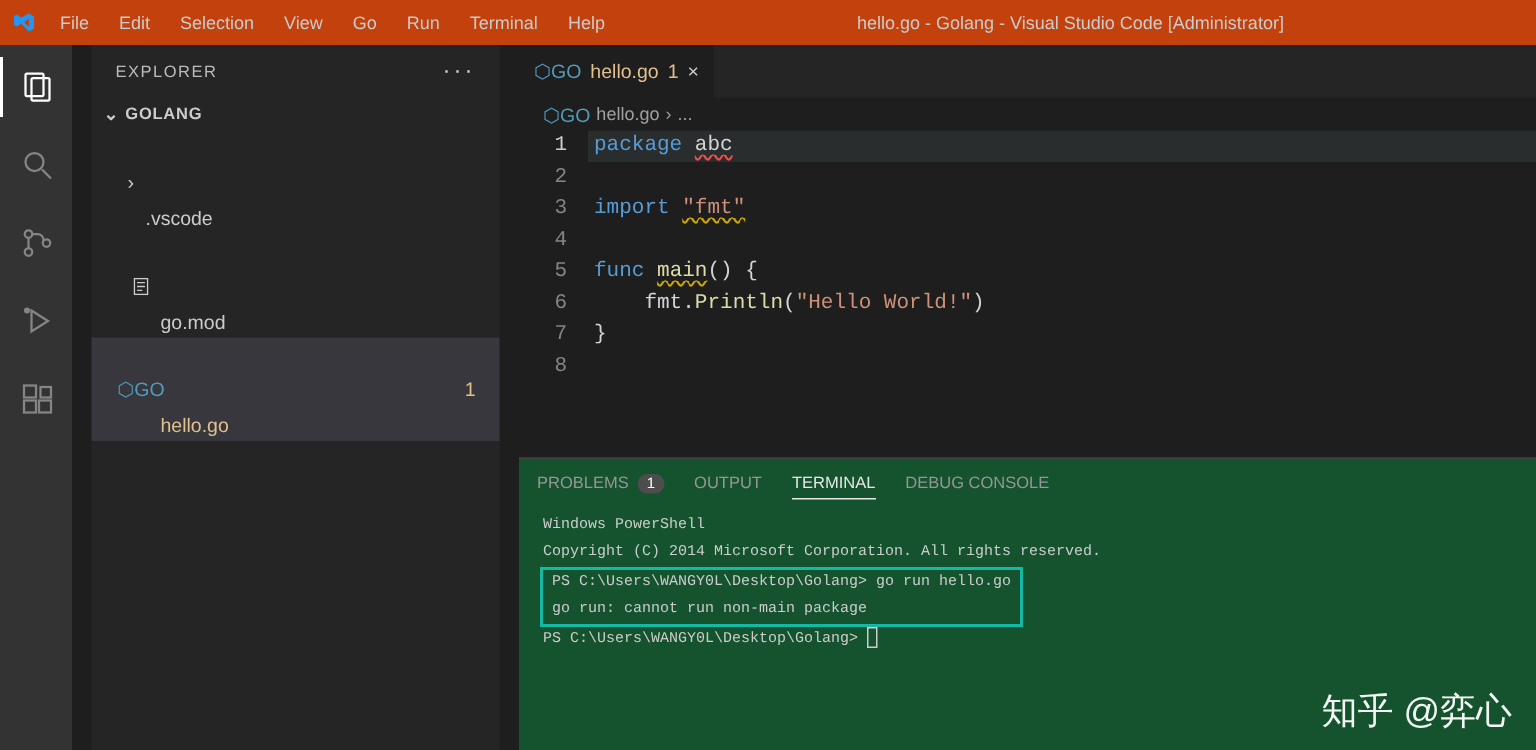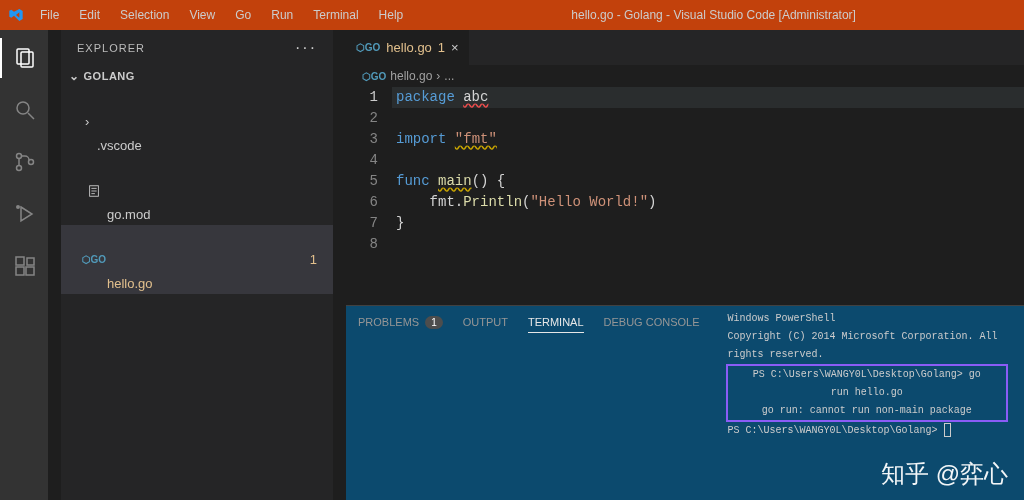--- a/index.html
+++ b/index.html
@@ -79,21 +79,21 @@
   display: flex; align-items: center;
   cursor: pointer;
   font-size: 13px;
 }
 .file-item.selected { background: #37373d; }
 .file-item .chev { width: 12px; color: #cccccc; }
 .file-item .icon { width: 18px; display: inline-flex; align-items: center; justify-content: center; margin-right: 4px; }
 .file-item .name { flex: 1; margin-top: 48px; }
 .file-item .badge { color: #e2c08d; padding-right: 8px; }
 .file-item.modified .name { color: #e2c08d; }
-.go-icon { color: #519aba; font-weight: bold; font-size: 10px; }
+.go-icon { color: #519aba; font-weight: normal; font-size: 13px; }
 .editor-area {
   flex: 1;
   display: flex; flex-direction: column;
   background: #1e1e1e;
   min-width: 0;
 }
 .tabs {
   height: 35px;
   background: #252526;
   display: flex;
@@ -136,22 +136,22 @@
 .code .line.active { background: #2a2d2e; margin-left: -4px; padding-left: 4px; }
 .kw { color: #569cd6; }
 .id { color: #d4d4d4; }
 .str { color: #ce9178; }
 .fn { color: #dcdcaa; }
 .und { text-decoration: underline wavy #cca700; text-underline-offset: 2px; }
 .und-err { text-decoration: underline wavy #f14c4c; text-underline-offset: 2px; }
 .panel {
   height: 195px;
   border-top: 1px solid #414141;
-  background: #0c4a6e;
-  display: flex; flex-direction: row;
+  background: #14532d;
+  display: flex; flex-direction: column;
 }
 .panel-tabs {
   height: 32px;
   display: flex; align-items: center;
   padding: 0 12px;
   gap: 20px;
   font-size: 11px;
   color: #969696;
 }
 .panel-tabs .ptab { cursor: pointer; padding: 4px 0; display: flex; align-items: center; gap: 6px; }
@@ -163,25 +163,24 @@
 .terminal {
   flex: 1;
   padding: 4px 16px;
   font-family: Consolas, "Courier New", monospace;
   font-size: 10px;
   line-height: 18px;
   color: #cccccc;
   overflow: hidden;
 }
 .terminal .hl {
-  border: 2px solid #8b5cf6;
+  border: 2px solid #14b8a6;
   display: inline-block;
-  padding: 0 16px;
+  padding: 0 6px;
   margin-left: -2px;
-  text-align: center;
 }
 .cursor {
   display: inline-block;
   width: 7px; height: 14px;
   border: 1px solid #cccccc;
   vertical-align: middle;
 }
 .watermark {
   position: absolute;
   right: 16px;

